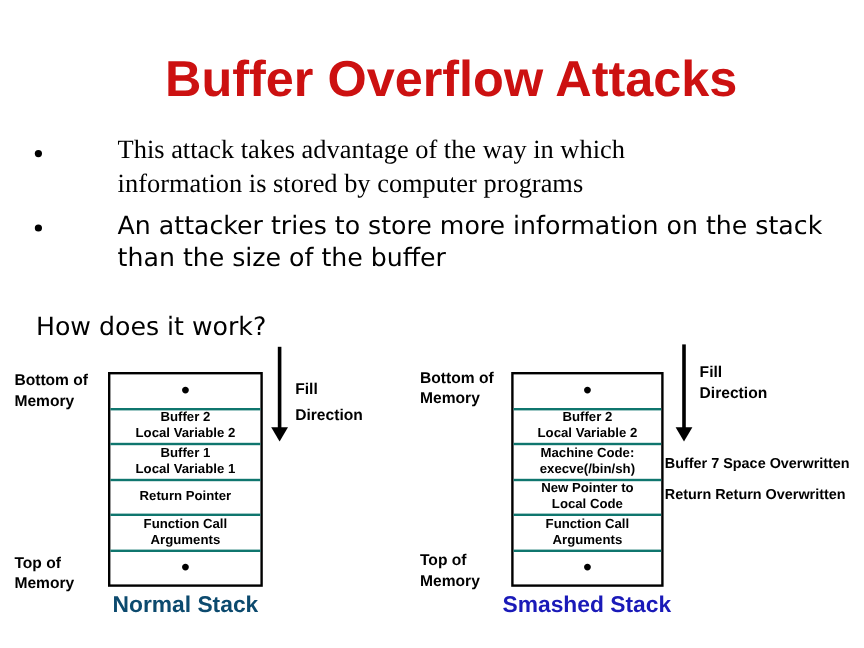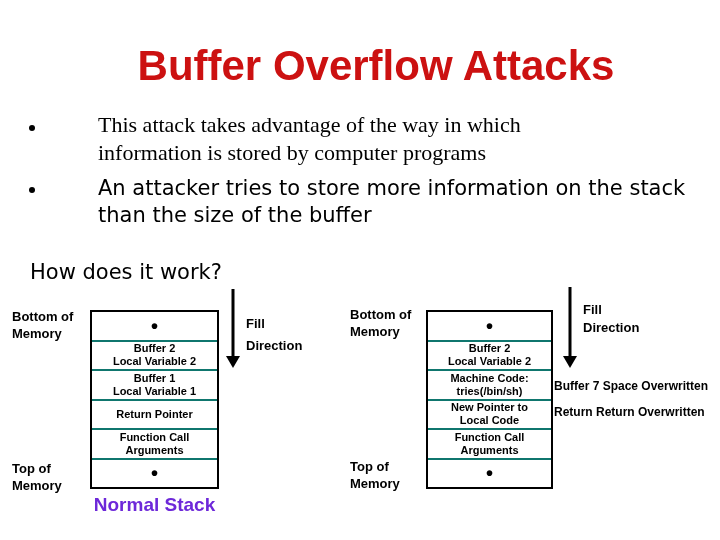--- a/index.html
+++ b/index.html
@@ -152,45 +152,46 @@
 Local Variable 2</div>
     <div class="cell">Buffer 1
 Local Variable 1</div>
     <div class="cell">Return Pointer</div>
     <div class="cell">Function Call
 Arguments</div>
     <div class="cell dot">•</div>
   </div>
   <div class="mem-label tl-left">Top of
 Memory</div>
-  <div class="caption cap-left" style="color: #6d28d9;">Normal Stack</div>
+  <div class="caption cap-left" style="color: #0c4a6e;">Normal Stack</div>
 
   <div class="arrow a1">
     <div class="shaft"></div>
     <div class="head"></div>
   </div>
   <div class="fill-label f1">Fill
 Direction</div>
 
   <div class="mem-label bl-right">Bottom of
 Memory</div>
   <div class="stack-box box-right">
     <div class="cell dot">•</div>
     <div class="cell">Buffer 2
 Local Variable 2</div>
     <div class="cell">Machine Code:
-tries(/bin/sh)</div>
+execve(/bin/sh)</div>
     <div class="cell">New Pointer to
 Local Code</div>
     <div class="cell">Function Call
 Arguments</div>
     <div class="cell dot">•</div>
   </div>
   <div class="mem-label tl-right">Top of
 Memory</div>
+  <div class="caption cap-right" style="color: rgb(26, 26, 184);">Smashed Stack</div>
 
   <div class="arrow a2">
     <div class="shaft"></div>
     <div class="head"></div>
   </div>
   <div class="fill-label f2">Fill
 Direction</div>
 
   <div class="annotation an1">Buffer 7 Space Overwritten</div>
   <div class="annotation an2">Return Return Overwritten</div>

